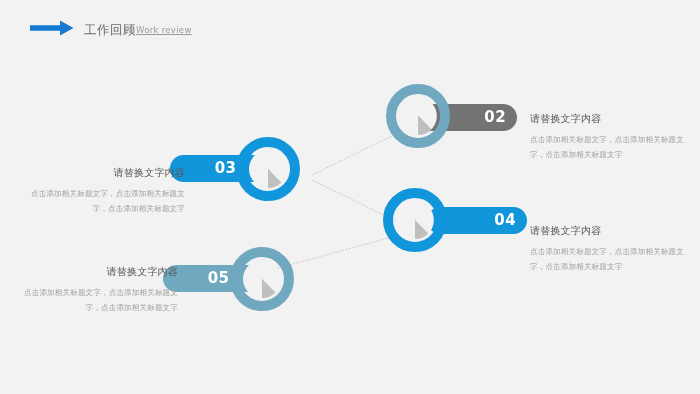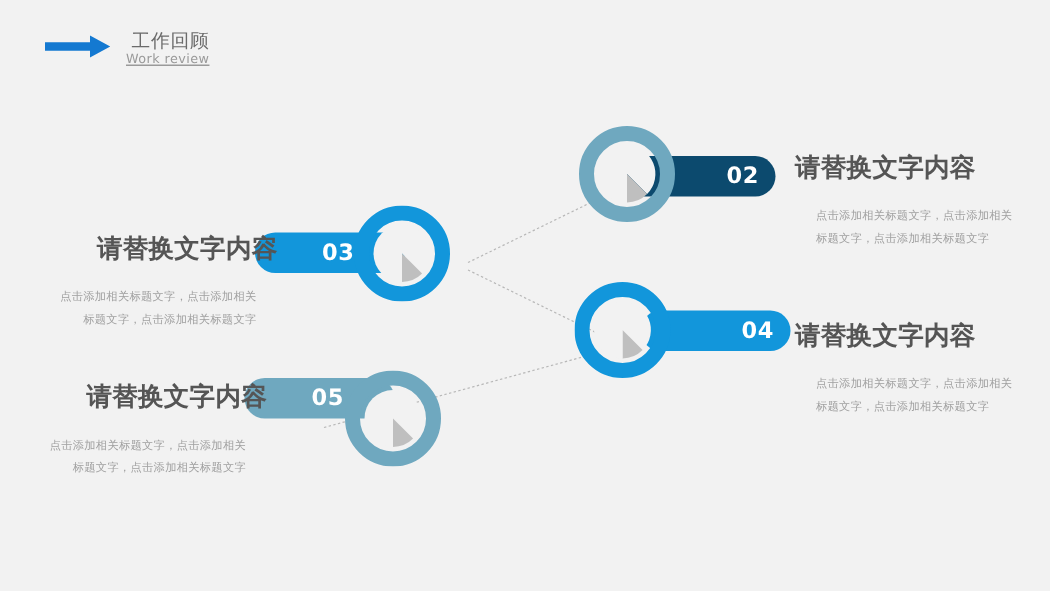--- a/index.html
+++ b/index.html
@@ -22,23 +22,22 @@
     top: 20px;
     display: flex;
     align-items: center;
     gap: 10px;
   }
   .arrow-icon {
     display: block;
   }
   .header-text {
     display: flex;
-    flex-direction: column;
+    flex-direction: row;
     line-height: 1.05;
-    align-items: flex-end;
   }
   .header-title-cn {
     font-size: 12.5px;
     color: #6b6b6b;
     letter-spacing: 0.5px;
   }
   .header-title-en {
     font-size: 8.5px;
     color: #9a9a9a;
     margin-top: 3px;
@@ -97,31 +96,31 @@
   .ring {
     position: absolute;
   }
 
   
   .txt {
     position: absolute;
     width: 160px;
   }
   .txt-title {
-    font-size: 17px;
-    font-weight: bold;
+    font-size: 10px;
+    font-weight: normal;
     color: #555555;
-    margin: 4px 0 7px 0;
+    margin: 16px 0 7px 0;
     letter-spacing: 0.2px;
   }
   .txt-body {
     font-size: 7.5px;
     color: #a0a0a0;
     line-height: 1.95;
-    margin: 14px;
+    margin: 0;
     letter-spacing: 0.2px;
   }
   .txt.align-right {
     text-align: right;
   }
   .txt.align-left {
     text-align: left;
   }
 </style>
 </head>
@@ -142,21 +141,21 @@
 <div class="diagram">
 
   <svg class="lines-layer" viewBox="0 0 700 394">
     <line x1="312" y1="175" x2="398" y2="133" stroke="#b8b8b8" stroke-width="0.8" stroke-dasharray="1.6 1.6"></line>
     <line x1="312" y1="180" x2="398" y2="222" stroke="#b8b8b8" stroke-width="0.8" stroke-dasharray="1.6 1.6"></line>
     <line x1="216" y1="285" x2="392" y2="237" stroke="#b8b8b8" stroke-width="0.8" stroke-dasharray="1.6 1.6"></line>
   </svg>
 
   <div class="node">
 
-    <div class="pill right-node" style="left:417px; top:104px; width:100px; background:#0c4a6e;">
+    <div class="pill right-node" style="left:417px; top:104px; width:100px; background:#737373;">
       <span class="pill-num">02</span>
     </div>
 
     <span class="ring" style="left:386px; top:84px;">
       <svg width="64" height="64" viewBox="0 0 64 64">
         <circle cx="32" cy="32" r="27" fill="none" stroke="#6fa8bf" stroke-width="10"></circle>
         <path d="M32 32 L32 13 A19 19 0 0 1 45.4 45.4 Z" fill="#f2f2f2"></path>
         <path d="M32 32 L45.4 45.4 A19 19 0 0 1 32 51 Z" fill="#bfbfbf"></path>
         <path d="M32 32 L32 51 A19 19 0 1 1 32 13 Z" fill="#f2f2f2"></path>
       </svg>
@@ -198,21 +197,21 @@
         <path d="M32 32 L32 51 A19 19 0 1 1 32 13 Z" fill="#f2f2f2"></path>
       </svg>
     </span>
     <div class="txt align-left" style="left:530px; top:208px;">
       <p class="txt-title">请替换文字内容</p>
       <p class="txt-body">点击添加相关标题文字，点击添加相关标题文字，点击添加相关标题文字</p>
     </div>
   </div>
 
   <div class="node">
-    <div class="pill left-node" style="left:163px; top:252px; width:100px; background:#6fa8bf;">
+    <div class="pill left-node" style="left:163px; top:265px; width:100px; background:#6fa8bf;">
       <span class="pill-num">05</span>
     </div>
     <span class="ring" style="left:230px; top:247px;">
       <svg width="64" height="64" viewBox="0 0 64 64">
         <circle cx="32" cy="32" r="27" fill="none" stroke="#6fa8bf" stroke-width="10"></circle>
         <path d="M32 32 L32 13 A19 19 0 0 1 45.4 45.4 Z" fill="#f2f2f2"></path>
         <path d="M32 32 L45.4 45.4 A19 19 0 0 1 32 51 Z" fill="#bfbfbf"></path>
         <path d="M32 32 L32 51 A19 19 0 1 1 32 13 Z" fill="#f2f2f2"></path>
       </svg>
     </span>

